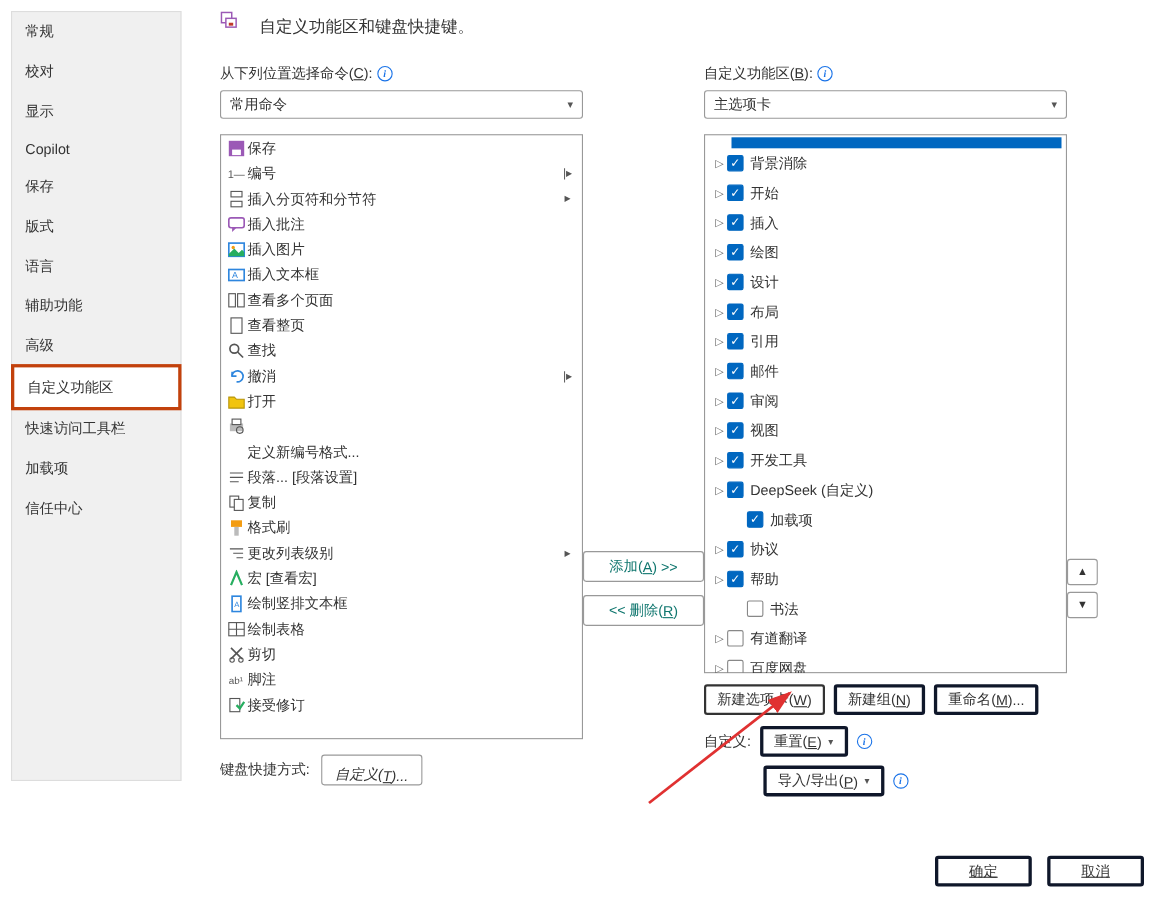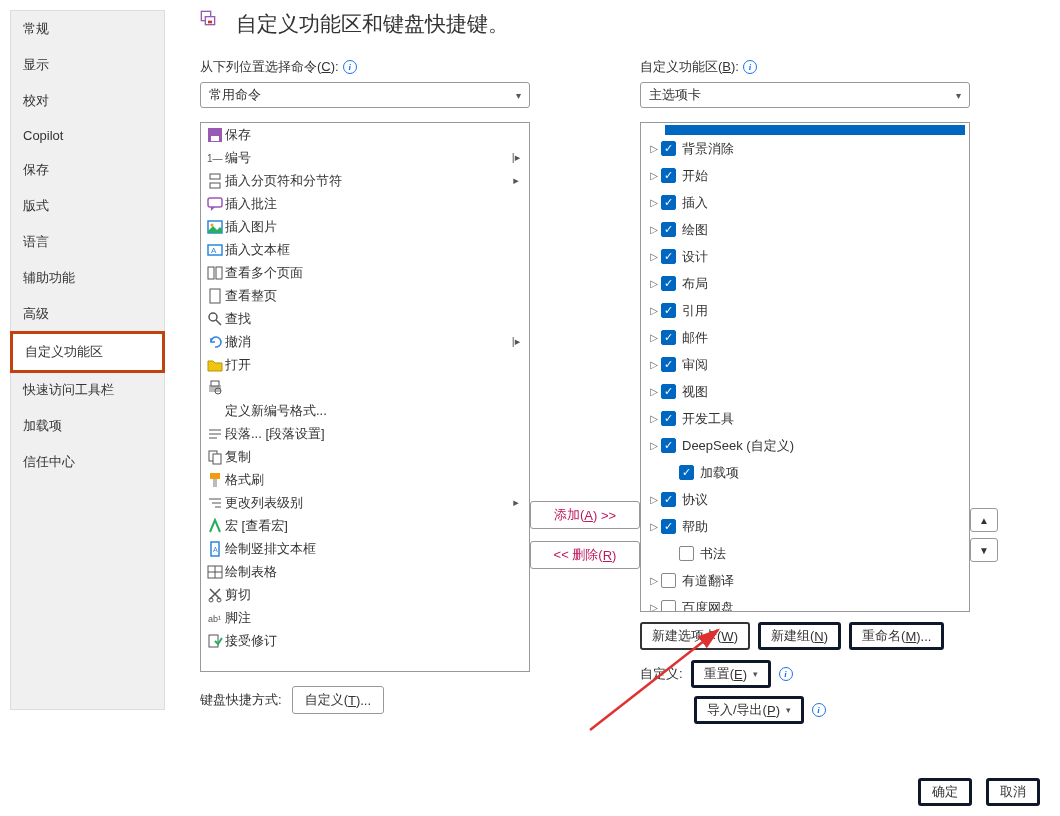--- a/index.html
+++ b/index.html
@@ -6,21 +6,21 @@
 body { font-family: "Microsoft YaHei", "Segoe UI", sans-serif; font-size: 13px; color: #333; background: #fff; width: 1060px; height: 816px; position: relative; }
 
 .sidebar { position: absolute; left: 10px; top: 10px; width: 155px; height: 700px; background: #f0f0f0; border: 1px solid #ddd; }
 .sidebar-item { padding: 9px 12px; cursor: pointer; }
 .sidebar-item.highlighted { background: #fff; border: 3px solid #c2410c; margin: -1px; }
 
 .main { position: absolute; left: 200px; top: 10px; width: 850px; }
 
 .header-row { display: flex; align-items: center; margin-bottom: 20px; }
 .header-icon { width: 28px; height: 28px; margin-right: 8px; }
-.header-title { font-size: 21px; }
+.header-title { font-size: 15px; }
 
 .columns { display: flex; }
 .col-left { width: 330px; }
 .col-mid { width: 110px; display: flex; flex-direction: column; justify-content: center; gap: 12px; padding-top: 280px; }
 .col-right { width: 330px; }
 .col-arrows { width: 30px; display: flex; flex-direction: column; justify-content: center; gap: 6px; padding-top: 280px; }
 
 .label-row { margin-bottom: 6px; display: flex; align-items: center; gap: 4px; }
 .underline { text-decoration: underline; }
 .info-icon { display: inline-flex; width: 14px; height: 14px; border: 1.2px solid #1a73e8; border-radius: 50%; align-items: center; justify-content: center; font-size: 9px; color: #1a73e8; font-style: italic; font-family: serif; font-weight: bold; }
@@ -35,48 +35,48 @@
 .list-item .text { flex: 1; white-space: nowrap; overflow: hidden; text-overflow: ellipsis; }
 .list-item .sub { width: 18px; text-align: center; color: #555; font-size: 11px; }
 
 .tree-item { display: flex; align-items: center; padding: 2px 4px; height: 27px; }
 .tree-item .chev { width: 14px; text-align: center; font-size: 10px; color: #666; cursor: pointer; }
 .tree-item .chev.empty { visibility: hidden; }
 .checkbox { width: 15px; height: 15px; border: 1px solid #888; border-radius: 2px; margin-right: 6px; display: flex; align-items: center; justify-content: center; font-size: 11px; color: #fff; cursor: pointer; }
 .checkbox.checked { background: #0067c0; border-color: #0067c0; }
 .tree-top-bar { background: #0067c0; height: 10px; margin: 2px 4px 0 24px; }
 
-.mid-btn { height: 28px; border: 1px solid #999; border-radius: 3px; background: #fff; color: #be185d; display: flex; justify-content: center; align-items: center; padding: 0 16px; }
+.mid-btn { height: 28px; border: 1px solid #999; border-radius: 3px; background: #fff; color: #0f766e; display: flex; justify-content: center; align-items: center; padding: 0 16px; }
 .arrow-btn { width: 28px; height: 24px; border: 1px solid #999; border-radius: 3px; background: #fff; display: flex; justify-content: center; align-items: center; cursor: pointer; font-size: 10px; }
 
 .below-left { margin-top: 14px; display: flex; align-items: center; gap: 10px; }
-.small-btn { height: 28px; border: 1px solid #999; border-radius: 3px; background: #fff; padding: 0 12px; display: inline-flex; align-items: center; cursor: pointer; }
+.small-btn { height: 28px; border: 1px solid #999; border-radius: 3px; background: #fff; padding: 0 12px; display: inline-flex; align-items: flex-end; cursor: pointer; font-style: italic; }
 
 .below-right { margin-top: 10px; }
 .btn-row { display: flex; gap: 8px; margin-bottom: 10px; }
 .btn { height: 28px; border: 3px solid #0f172a; border-radius: 3px; background: #fff; padding: 0 10px; display: inline-flex; align-items: center; cursor: pointer; white-space: nowrap; }
 .btn.emphasis { border-width: 2px; border-color: #333; }
 .custom-row { display: flex; align-items: center; gap: 8px; margin-bottom: 8px; }
 .btn .chev-sm { font-size: 9px; margin-left: 6px; color: #555; }
 
 .footer { position: absolute; right: 20px; bottom: 10px; display: flex; gap: 14px; }
-.footer .btn { width: 54px; justify-content: center; }
+.footer .btn { width: 88px; justify-content: center; text-decoration: underline; }
 
 .annotation-arrow { position: absolute; left: 570px; top: 620px; pointer-events: none; }
 
 
 .ic { width: 16px; height: 16px; }
 </style>
 </head>
 <body>
 
 <div class="sidebar" id="sidebar">
     <div class="sidebar-item">常规</div>
+    <div class="sidebar-item">校对</div>
     <div class="sidebar-item">显示</div>
-    <div class="sidebar-item">校对</div>
     <div class="sidebar-item">Copilot</div>
     <div class="sidebar-item">保存</div>
     <div class="sidebar-item">版式</div>
     <div class="sidebar-item">语言</div>
     <div class="sidebar-item">辅助功能</div>
     <div class="sidebar-item">高级</div>
     <div class="sidebar-item highlighted">自定义功能区</div>
     <div class="sidebar-item">快速访问工具栏</div>
     <div class="sidebar-item">加载项</div>
     <div class="sidebar-item">信任中心</div>

